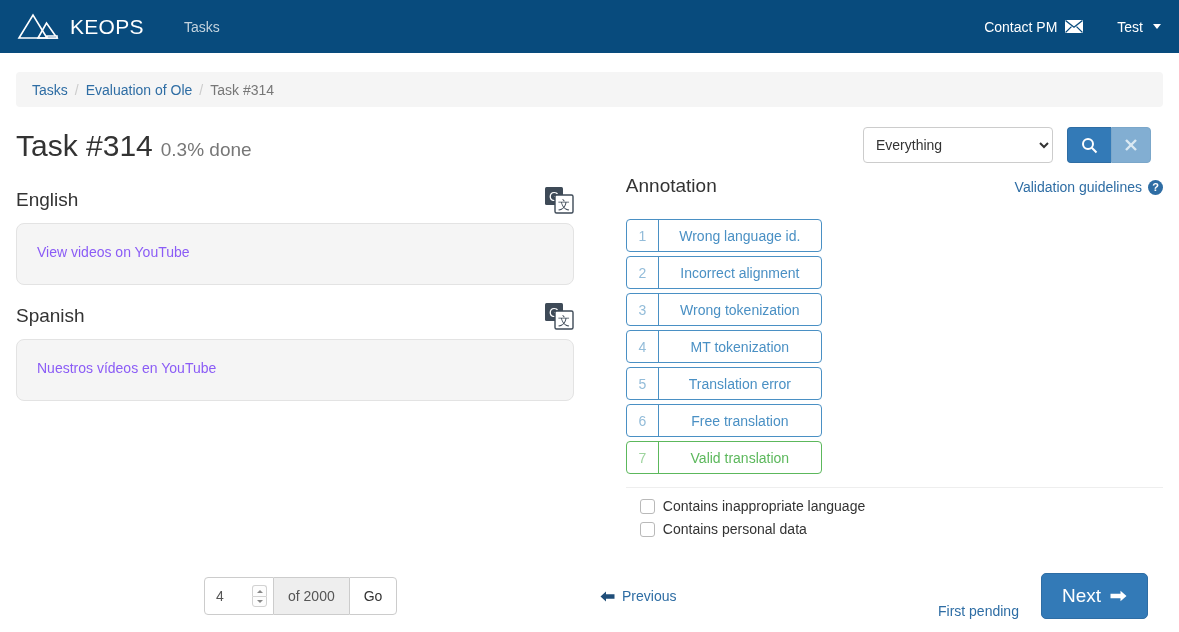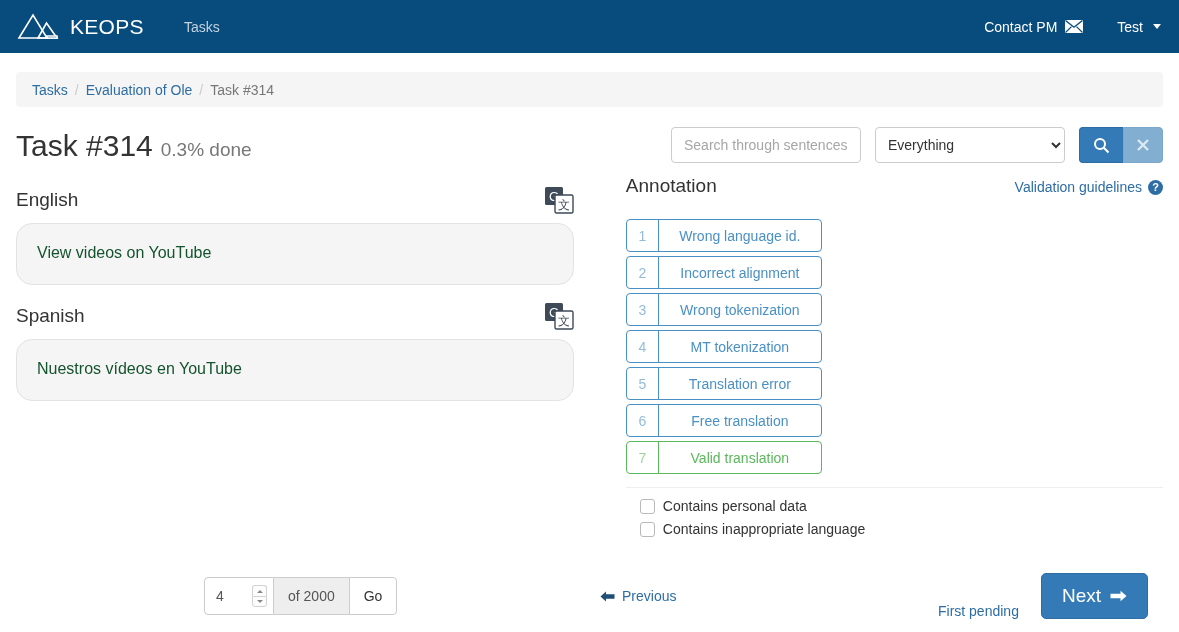--- a/index.html
+++ b/index.html
@@ -76,21 +76,21 @@
     height: 35px;
   }
   .bc-link { color: #2e6da4; text-decoration: none; cursor: pointer; }
   .bc-sep { color: #ccc; }
   .bc-active { color: #777; }
 
   
   .title-row {
     display: flex;
     align-items: center;
-    padding: 14px 16px 0 16px;
+    padding: 14px 28px 0 16px;
     height: 62px;
   }
   .page-title {
     font-size: 30px;
     color: #333;
     font-weight: normal;
     margin: 0;
     line-height: 1.1;
     white-space: nowrap;
   }
@@ -164,25 +164,25 @@
   }
   .seg-lang {
     font-size: 19px;
     color: #333;
   }
   .gt-icon { margin-left: auto; width: 30px; height: 28px; cursor: pointer; }
 
   .seg-box {
     background: #f5f5f5;
     border: 1px solid #e3e3e3;
-    border-radius: 16px;
+    border-radius: 8px;
     padding: 20px 20px;
     min-height: 62px;
-    font-size: 16px;
-    color: #14532d;
+    font-size: 14px;
+    color: #8b5cf6;
     margin-top: 6px;
   }
 
   
   .ann-head {
     display: flex;
     align-items: baseline;
     margin-top: 6px;
     height: 34px;
     justify-content: flex-end;
@@ -422,21 +422,20 @@
     <span class="bc-sep">/</span>
     <span class="bc-active">Task #314</span>
   </div>
 </div>
 
 <div class="title-row">
   <h1 class="page-title">
     <span>Task #314</span><span class="pct">0.3% done</span>
   </h1>
   <div class="search-group">
-    <input class="search-input" type="text" placeholder="Search through sentences" style="">
     <select class="search-select">
       <option>Everything</option>
     </select>
     <div class="btn-group-search">
       <div class="btn-search">
         <svg width="17" height="17" viewBox="0 0 17 17">
           <circle cx="7" cy="7" r="5" fill="none" stroke="#ffffff" stroke-width="2"></circle>
           <line x1="10.8" y1="10.8" x2="15.5" y2="15.5" stroke="#ffffff" stroke-width="2"></line>
         </svg>
       </div>
@@ -514,25 +513,25 @@
       <div class="ann-btn valid">
         <span class="ann-num">7</span>
         <span class="ann-label">Valid translation</span>
       </div>
     </div>
 
     <hr class="divider">
 
     <div class="chk-row">
       <span class="chk-box"></span>
-      <span class="chk-label">Contains personal data</span>
+      <span class="chk-label">Contains inappropriate language</span>
     </div>
     <div class="chk-row">
       <span class="chk-box"></span>
-      <span class="chk-label">Contains inappropriate language</span>
+      <span class="chk-label">Contains personal data</span>
     </div>
   </div>
 </div>
 
 <div class="footer">
   <div class="footer-inner">
 
     <div class="pager">
       <div class="pager-num">
         <span>4</span>

